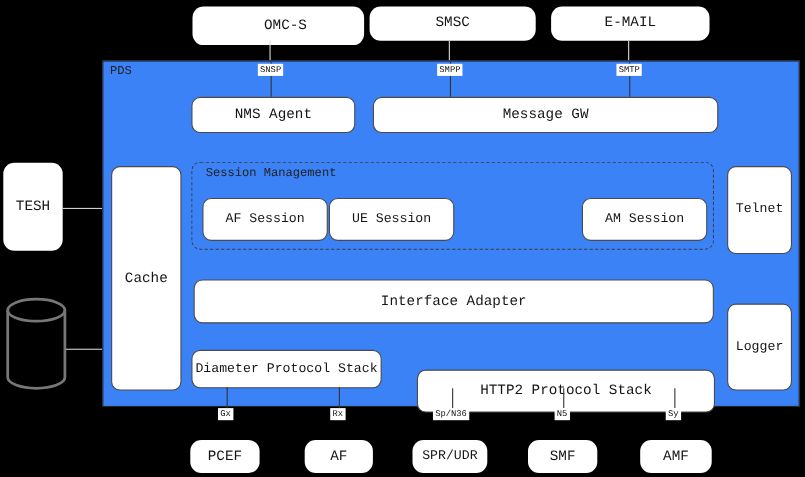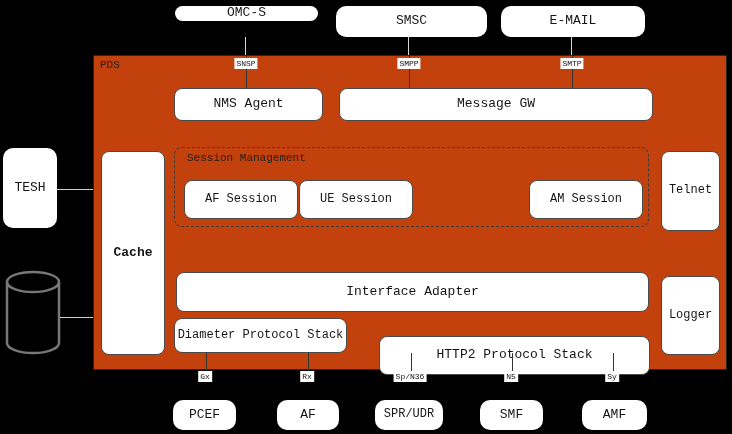--- a/index.html
+++ b/index.html
@@ -12,21 +12,21 @@
   .box{
     position:absolute;background:#fff;color:#151515;
     display:flex;align-items:center;justify-content:center;text-align:center;
     font-size:13px;line-height:1.15;border-radius:10px;
   }
   .inner-box{
     border:1px solid #4a4a4a;border-radius:8px;background:#fff;
   }
   .pds{
     position:absolute;left:93px;top:55px;width:634px;height:315px;
-    background:#c2410c;border:1px solid #262626;box-sizing:border-box;
+    background:#3b82f6;border:1px solid #262626;box-sizing:border-box;
   }
   .pds-label{position:absolute;left:6px;top:3px;font-size:11px;color:#222;}
   .vline-dark{position:absolute;width:1px;background:#333;}
   .vline-light{position:absolute;width:1px;background:#d9d9d9;}
   .hline-light{position:absolute;height:1px;background:#cfcfcf;}
   .chip{
     position:absolute;transform:translateX(-50%);
     background:#fff;color:#111;font-size:8px;line-height:11px;
     padding:0 2px;white-space:nowrap;
   }
@@ -39,21 +39,21 @@
     position:absolute;width:0;height:0;
     border-top:6px solid transparent;border-bottom:6px solid transparent;
     border-left:11px solid #000;
   }
   .sess{font-size:12px;}
   .small-side{font-size:12px;}
 </style>
 </head>
 <body>
 
-<div class="box" style="left:175px;top:6px;width:143px;height:15px;">OMC-S</div>
+<div class="box" style="left:175px;top:6px;width:143px;height:35px;padding-left:13px;">OMC-S</div>
 <div class="box" style="left:336px;top:6px;width:151px;height:31px;">SMSC</div>
 <div class="box" style="left:501px;top:6px;width:144px;height:31px;">E-MAIL</div>
 
 <div class="vline-light" style="left:245px;top:37px;height:18px;"></div>
 <div class="vline-light" style="left:408px;top:37px;height:18px;"></div>
 <div class="vline-light" style="left:571px;top:37px;height:18px;"></div>
 
 <div class="box" style="left:3px;top:148px;width:54px;height:80px;">TESH</div>
 
 <svg style="position:absolute;left:4px;top:270px;" width="58" height="85" viewBox="0 0 58 85">
@@ -72,33 +72,33 @@
   <div class="vline-dark" style="left:152px;top:0;height:32px;"></div>
   <div class="vline-dark" style="left:315px;top:0;height:32px;"></div>
   <div class="vline-dark" style="left:478px;top:0;height:32px;"></div>
   <div class="chip" style="left:152px;top:2px;">SNSP</div>
   <div class="chip" style="left:315px;top:2px;">SMPP</div>
   <div class="chip" style="left:478px;top:2px;">SMTP</div>
 
   <div class="box inner-box" style="left:80px;top:32px;width:147px;height:31px;">NMS Agent</div>
   <div class="box inner-box" style="left:245px;top:32px;width:312px;height:31px;">Message GW</div>
 
-  <div class="box inner-box" style="left:7px;top:95px;width:62px;height:202px;font-weight:bold;">Cache</div>
+  <div class="box inner-box" style="left:7px;top:95px;width:62px;height:202px;">Cache</div>
 
   <div class="dashed" style="left:80px;top:91px;width:475px;height:80px;">
     <div class="dashed-title">Session Management</div>
   </div>
   <div class="box inner-box sess" style="left:90px;top:124px;width:112px;height:37px;">AF Session</div>
   <div class="box inner-box sess" style="left:205px;top:124px;width:112px;height:37px;">UE Session</div>
   <div class="box inner-box sess" style="left:435px;top:124px;width:112px;height:37px;">AM Session</div>
 
   <div class="box inner-box small-side" style="left:567px;top:95px;width:57px;height:78px;">Telnet</div>
   <div class="box inner-box small-side" style="left:567px;top:220px;width:57px;height:77px;">Logger</div>
 
-  <div class="box inner-box" style="left:82px;top:216px;width:471px;height:38px;">Interface Adapter</div>
+  <div class="box inner-box" style="left:82px;top:198px;width:471px;height:38px;">Interface Adapter</div>
 
   <div class="box inner-box" style="left:80px;top:262px;width:171px;height:33px;font-size:12px;">Diameter Protocol Stack</div>
   <div class="box inner-box" style="left:285px;top:260px;width:269px;height:37px;margin-top:20px;">HTTP2 Protocol Stack</div>
 
   <div class="vline-dark" style="left:112px;top:296px;height:19px;"></div>
   <div class="vline-dark" style="left:214px;top:296px;height:19px;"></div>
   <div class="vline-dark" style="left:317px;top:297px;height:18px;"></div>
   <div class="vline-dark" style="left:418px;top:297px;height:18px;"></div>
   <div class="vline-dark" style="left:519px;top:297px;height:18px;"></div>
 </div>

